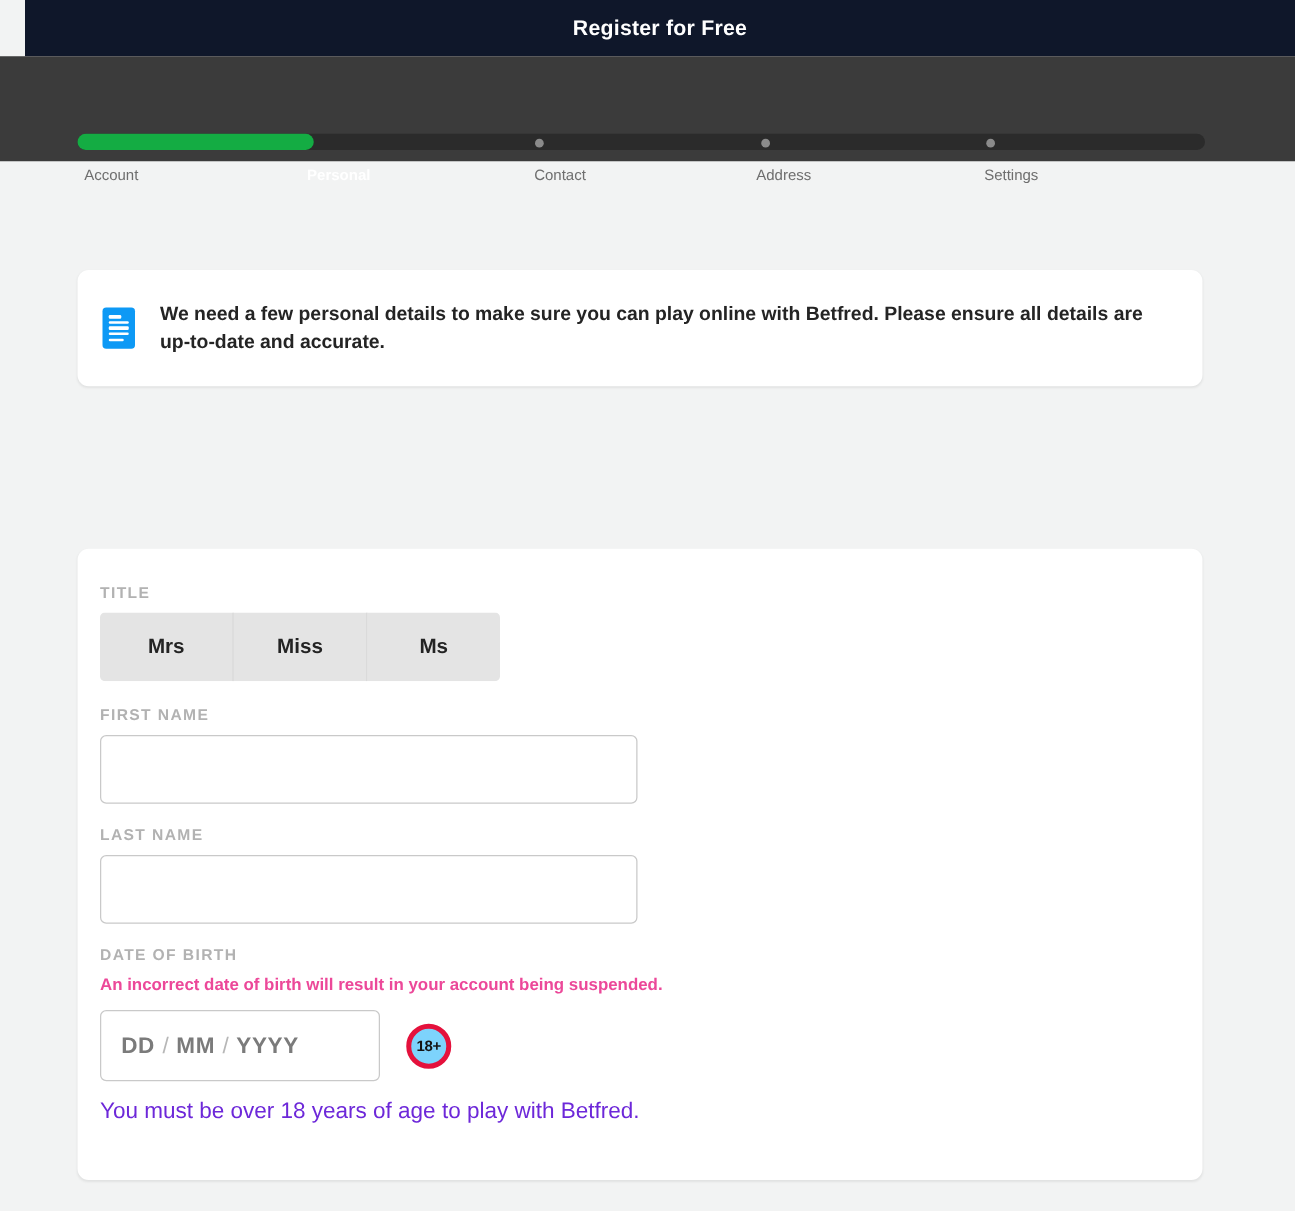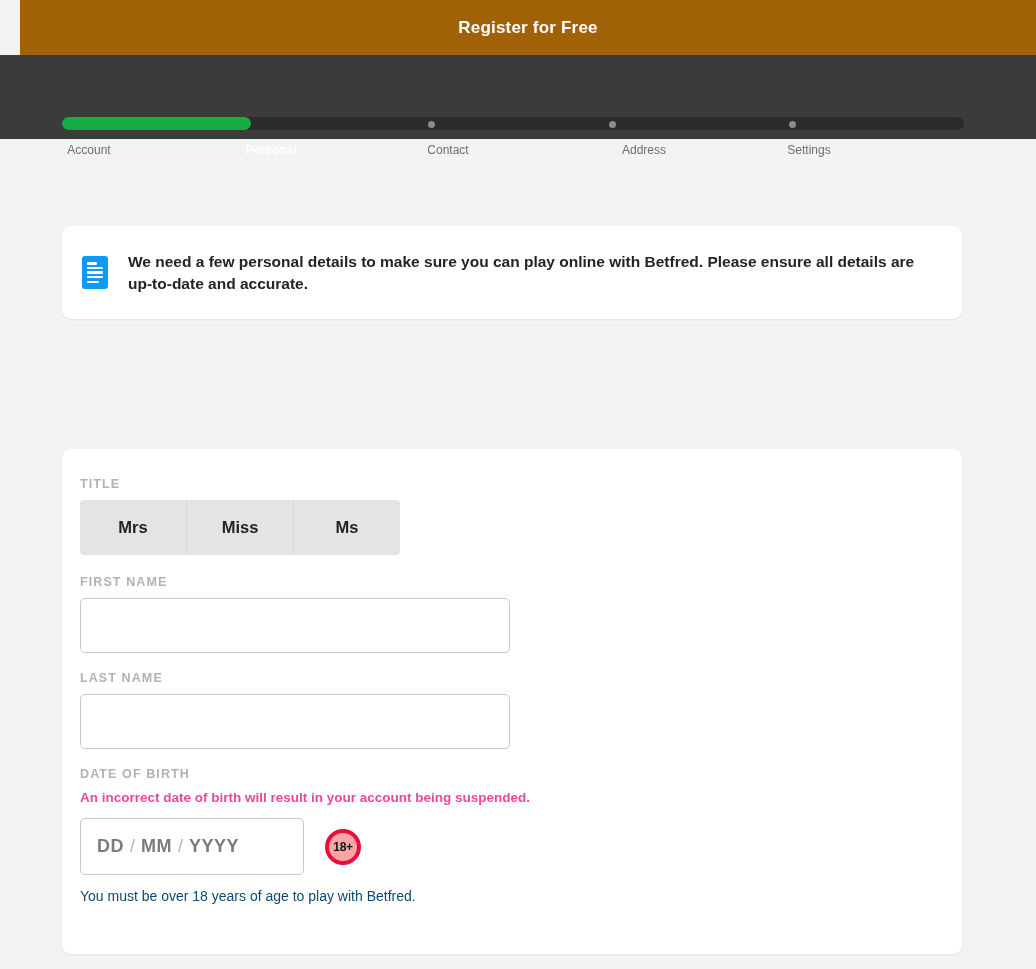--- a/index.html
+++ b/index.html
@@ -9,22 +9,22 @@
     overflow: hidden;
   }
   body {
     background: #f2f3f3;
     font-family: "Liberation Sans", sans-serif;
     -webkit-font-smoothing: antialiased;
   }
 
   
   .header {
-    height: 55px;
-    background: #a16207;
+    height: 45px;
+    background: #0f172a;
     display: flex;
     align-items: center;
     justify-content: center;
     margin-left: 20px;
   }
   .header-title {
     color: #ffffff;
     font-size: 17px;
     font-weight: bold;
     letter-spacing: 0.2px;
@@ -222,34 +222,34 @@
     cursor: text;
   }
   .dob-seg { color: #7b7b7b; font-weight: bold; letter-spacing: 0.5px; }
   .dob-sep { color: #b7b7b7; padding: 0 6px; font-weight: normal; }
 
   .badge-18 {
     width: 36px;
     height: 36px;
     border-radius: 50%;
     border: 4px solid #e4113c;
-    background: #fca5a5;
+    background: #7dd3fc;
     margin-left: 21px;
     display: flex;
     align-items: center;
     justify-content: center;
     font-size: 12px;
     font-weight: bold;
     color: #141414;
     letter-spacing: -0.3px;
   }
 
   .dob-help {
-    font-size: 14px;
-    color: #0c4a6e;
+    font-size: 18px;
+    color: #6d28d9;
     margin: 13px 0 0 18px;
   }
 </style>
 </head>
 <body>
 
 <div class="header">
   <span class="header-title">Register for Free</span>
 </div>
 
@@ -257,21 +257,21 @@
   <div class="progress-track">
     <div class="progress-fill" style="width:21%"></div>
     <div class="step-dot" style="left:41%"></div>
     <div class="step-dot" style="left:61%"></div>
     <div class="step-dot" style="left:81%"></div>
   </div>
   <div class="step-labels">
     <span class="step-label" style="left:89px">Account</span>
     <span class="step-label active" style="left:271px">Personal</span>
     <span class="step-label" style="left:448px">Contact</span>
-    <span class="step-label" style="left:644px">Address</span>
+    <span class="step-label" style="left:627px">Address</span>
     <span class="step-label" style="left:809px">Settings</span>
   </div>
 </div>
 
 <div class="page">
 
   <div class="card info-card">
     <div class="info-icon">
       <i></i>
         <i></i>

